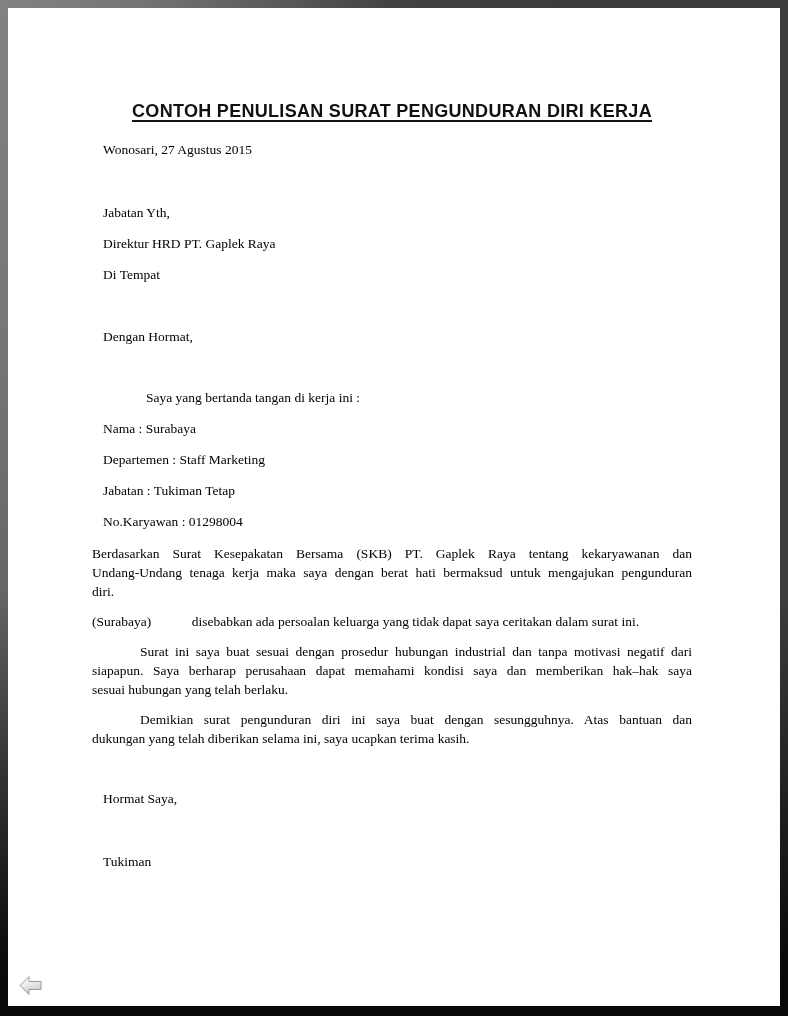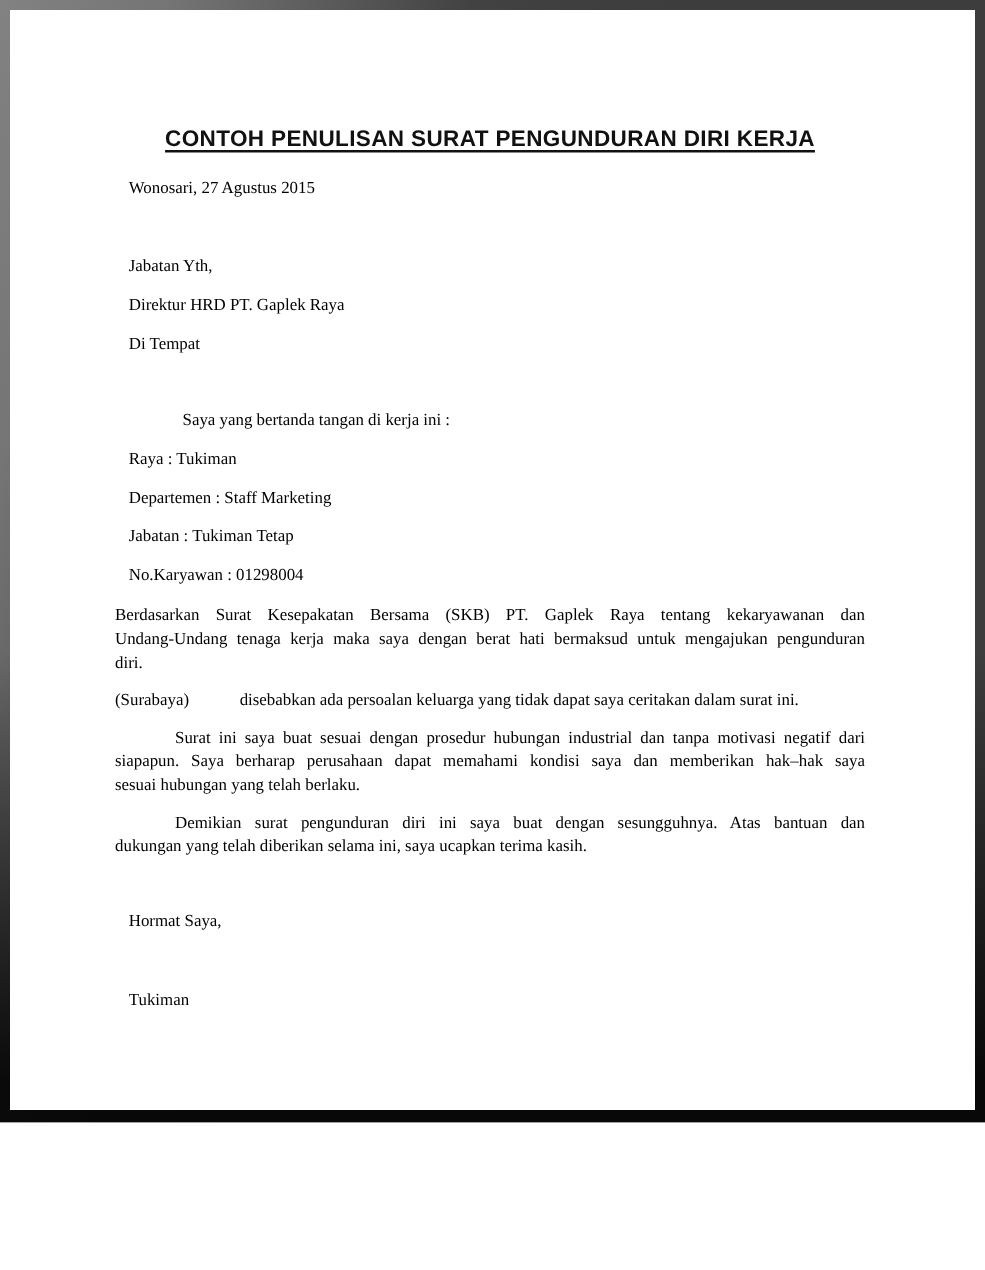--- a/index.html
+++ b/index.html
@@ -3,21 +3,21 @@
 <meta charset="utf-8">
 <style>
   html, body {
     margin: 0;
     padding: 0;
     background: #ffffff;
   }
   .frame {
     position: relative;
     width: 788px;
-    height: 898px;
+    height: 1016px;
     overflow: hidden;
     
     background:
       linear-gradient(rgba(0,0,0,0) 58%, rgba(0,0,0,0.5) 80%, rgba(0,0,0,0.87) 96%),
       linear-gradient(110deg, #828282 0%, #757575 12%, #5a5a5a 24%, #424242 34%, #3d3d3d 48%, #3d3d3d 100%);
   }
   .page {
     position: absolute;
     left: 8px;
     top: 8px;
@@ -84,25 +84,26 @@
     <div class="title">CONTOH PENULISAN SURAT PENGUNDURAN DIRI KERJA</div>
 
     <div class="date-line">Wonosari, 27 Agustus 2015</div>
 
     <div class="recipient">
         <div class="line">Jabatan Yth,</div>
         <div class="line">Direktur HRD PT. Gaplek Raya</div>
         <div class="line">Di Tempat</div>
       </div>
 
+    <div class="salutation">Dengan Hormat,</div>
 
     <div class="intro-line">Saya yang bertanda tangan di kerja ini :</div>
 
     <div class="identity">
-        <div class="line">Raya : Tukiman</div>
+        <div class="line">Nama : Surabaya</div>
         <div class="line">Departemen : Staff Marketing</div>
         <div class="line">Jabatan : Tukiman Tetap</div>
         <div class="line">No.Karyawan : 01298004</div>
       </div>
 
     <div class="body-paras">
         <div class="para">
           <div class="pline">Berdasarkan Surat Kesepakatan Bersama (SKB) PT. Gaplek Raya tentang kekaryawanan dan</div>
           <div class="pline">Undang-Undang tenaga kerja maka saya dengan berat hati bermaksud untuk mengajukan pengunduran</div>
           <div class="pline last">diri.</div>

